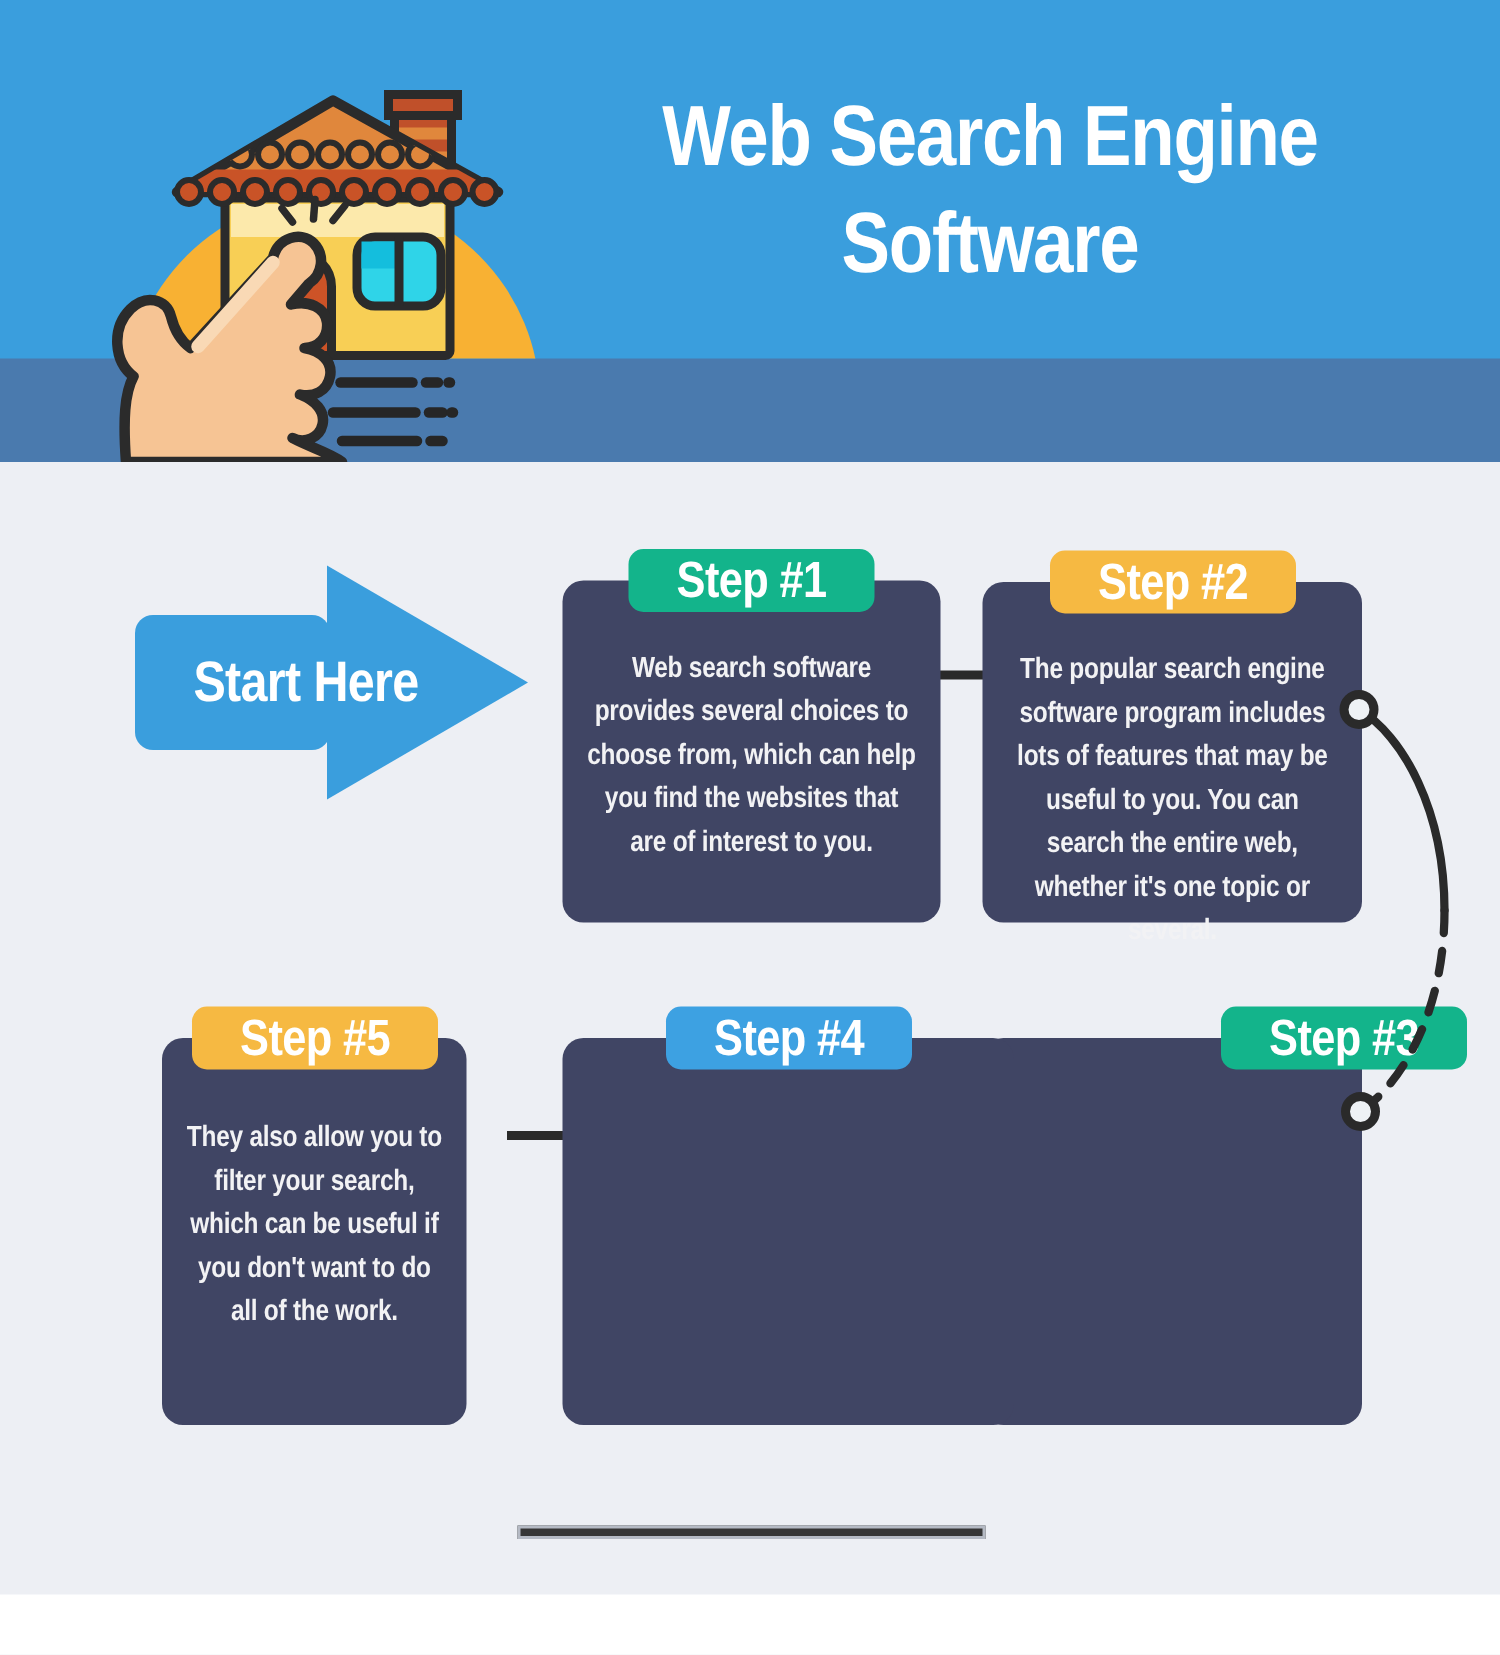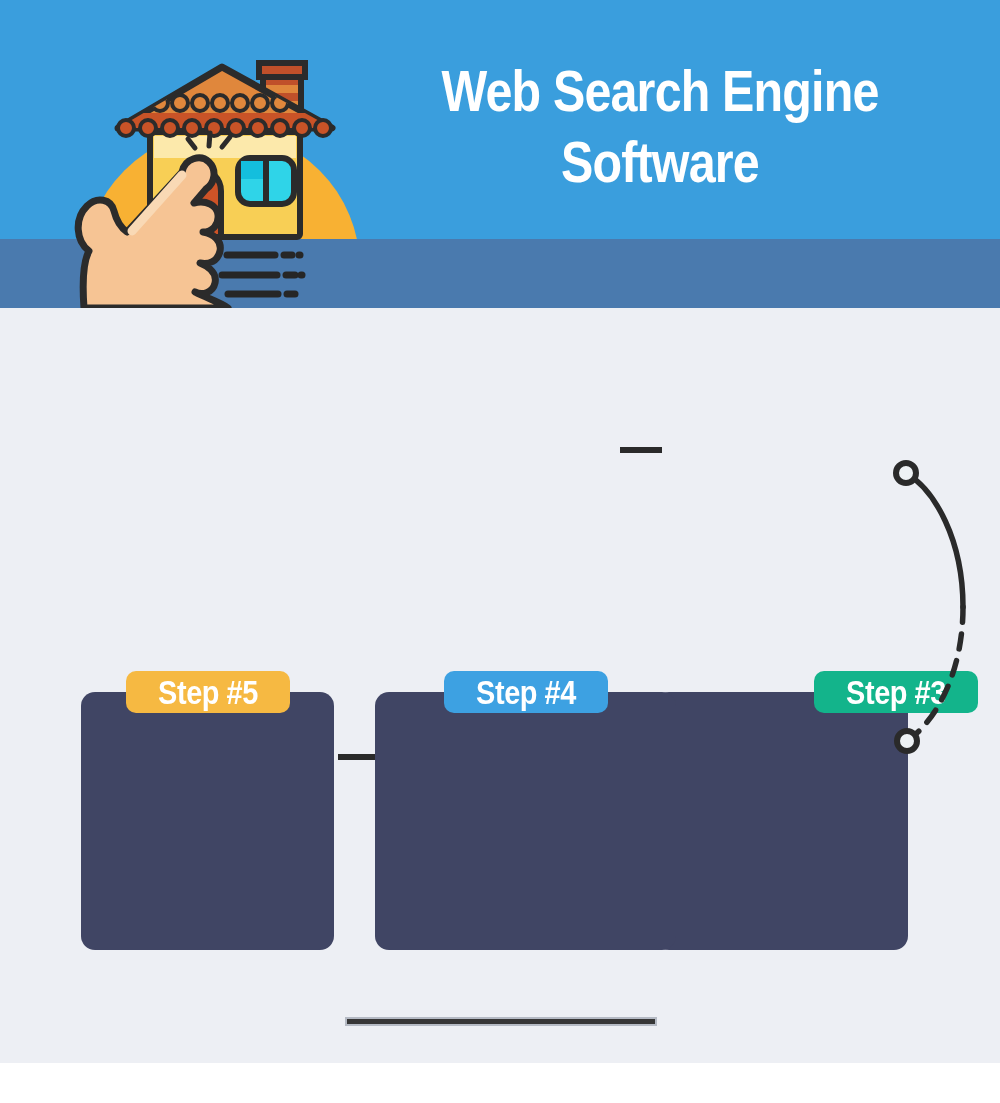--- a/index.html
+++ b/index.html
@@ -43,21 +43,21 @@
     width:120%;margin-left:-10%;
     transform:scaleX(0.835);transform-origin:center top;
     font-size:19.5px;line-height:29px;font-weight:700;letter-spacing:-0.2px;
     color:#f2f2f4;text-align:center;
   }
   .pt44{padding-top:44px;} .pt52{padding-top:52px;} .pt62{padding-top:62px;}
   .step1{left:375px;top:387px;width:252px;height:228px;}
   .step2{left:655px;top:388px;width:253px;height:227px;}
   .step3{left:655px;top:692px;width:253px;height:258px;}
   .step4{left:375px;top:692px;width:301px;height:258px;}
-  .step5{left:81px; top:692px;width:253px;height:258px;}
+  .step5{left:108px; top:692px;width:203px;height:258px;}
   
   .divider{position:absolute;left:345px;top:1017px;width:308px;height:5px;background:#363636;border:2px solid #b5bac4;}
   .footer-strip{position:absolute;left:0;top:1063px;width:1000px;height:40px;background:#ffffff;}
 </style>
 </head>
 <body>
 
 <div class="page">
 
   <div class="header">
@@ -162,39 +162,65 @@
     <div class="title">
       <span style="display:block">Web Search Engine</span>
       <span style="display:block">Software</span>
     </div>
   </div>
 
   <div class="hbar" style="left:620px;top:447px;width:42px;"></div>
   <div class="hbar" style="left:338px;top:754px;width:44px;"></div>
   <div class="hbar" style="left:620px;top:754px;width:42px;"></div>
 
-
-
+  <div class="start-arrow">
+    <svg width="266" height="160" viewBox="0 0 266 160">
+      <rect x="2" y="35" width="130" height="90" rx="12" fill="#3a9edd"></rect>
+      <polygon points="130,2 264,80 130,158" fill="#3a9edd"></polygon>
+    </svg>
+    <div class="start-label">Start Here</div>
+  </div>
+
+  <div class="step step1">
+    <div class="step-label" style="background-color: rgb(19, 180, 139);">
+      <span class="label-text">Step #1</span>
+    </div>
+    <div class="step-inner pt44">
+        <div class="step-text">Web search software provides several choices to choose from, which can help you find the websites that are of interest to you.</div>
+      </div>
+  </div>
+
+  <div class="step step2">
+    <div class="step-label" style="background-color: rgb(246, 185, 66);">
+      <span class="label-text">Step #2</span>
+    </div>
+    <div class="step-inner pt44">
+        <div class="step-text">The popular search engine software program includes lots of features that may be useful to you. You can search the entire web, whether it's one topic or several.</div>
+      </div>
+  </div>
 
   <div class="step step3">
     <div class="step-label" style="background-color: rgb(19, 180, 139); margin-left: 32px;">
       <span class="label-text">Step #3</span>
     </div>
   </div>
 
   <div class="step step4">
     <div class="step-label" style="background-color: rgb(61, 161, 226);">
       <span class="label-text">Step #4</span>
     </div>
   </div>
 
   <div class="step step5">
     <div class="step-label" style="background-color: rgb(246, 185, 66);">
       <span class="label-text">Step #5</span>
     </div>
+    <div class="step-inner pt52">
+        <div class="step-text">They also allow you to filter your search, which can be useful if you don't want to do all of the work.</div>
+      </div>
   </div>
 
   <svg class="curve-svg" viewBox="0 0 120 310">
     <path d="M26,23 C55,40 83,90 83,157" fill="none" stroke="#2a2a2a" stroke-width="5.5" stroke-linecap="round"></path>
     <path d="M83,157 C83,224 55,272 27,291" fill="none" stroke="#2a2a2a" stroke-width="5.5" stroke-linecap="round" stroke-dasharray="15 12"></path>
     <circle cx="26" cy="23" r="10" fill="#eef2f5" stroke="#2a2a2a" stroke-width="6"></circle>
     <circle cx="27" cy="291" r="10" fill="#eef2f5" stroke="#2a2a2a" stroke-width="6"></circle>
   </svg>
 
   <div class="divider"></div>

